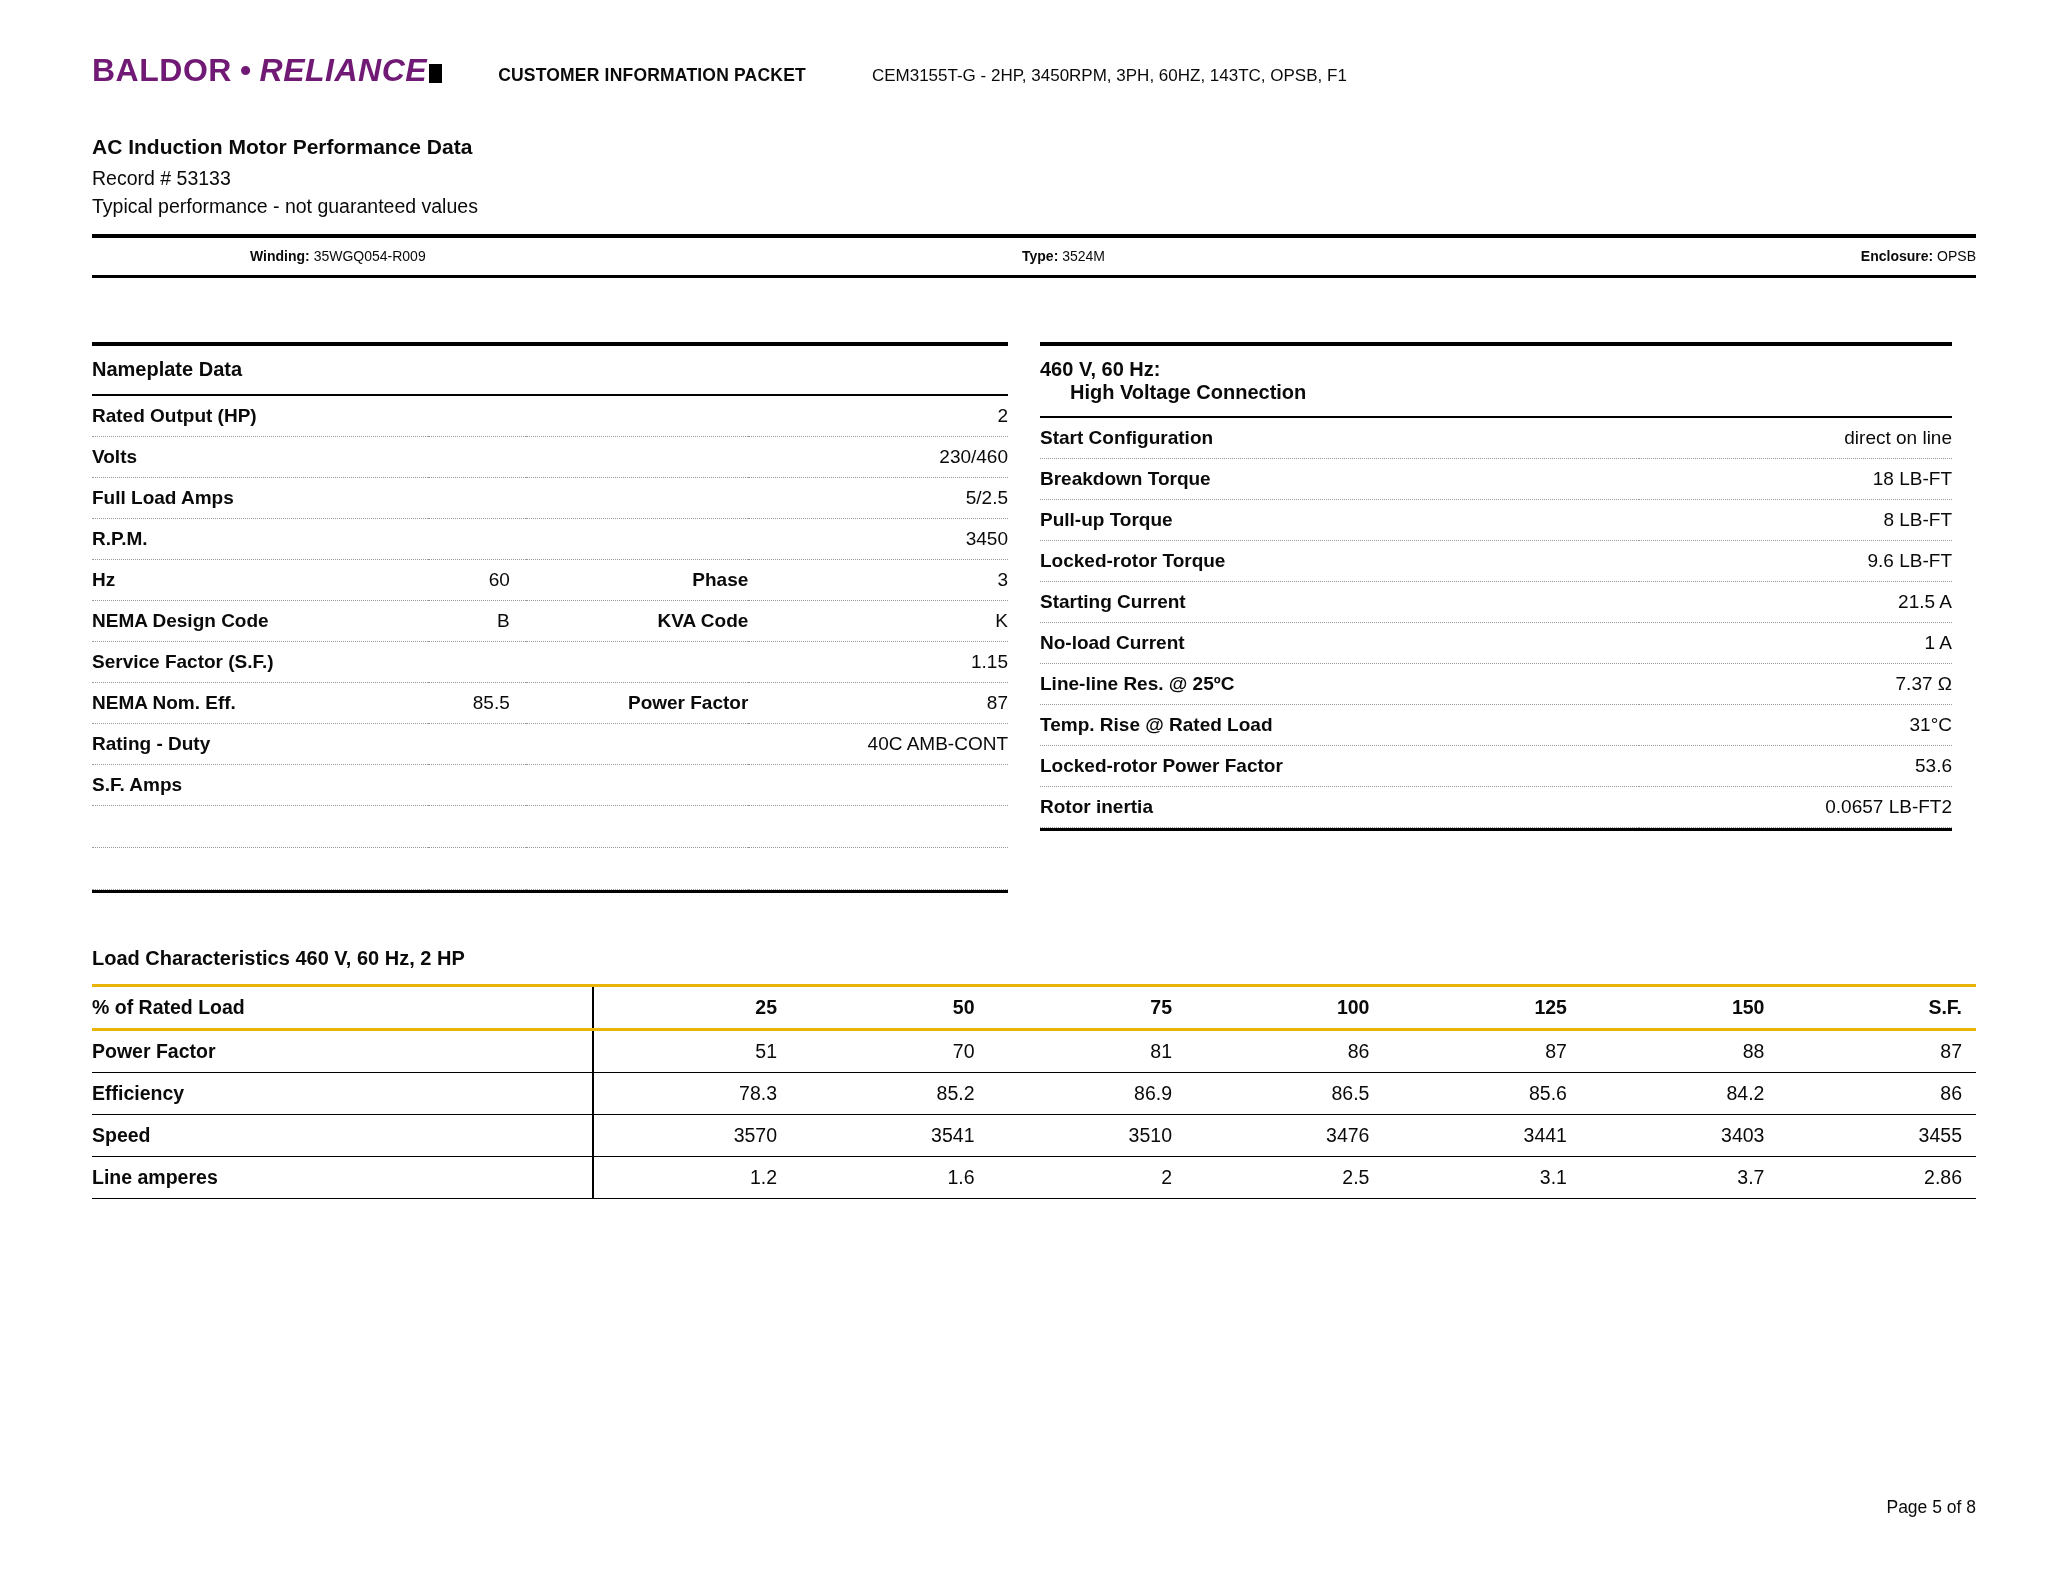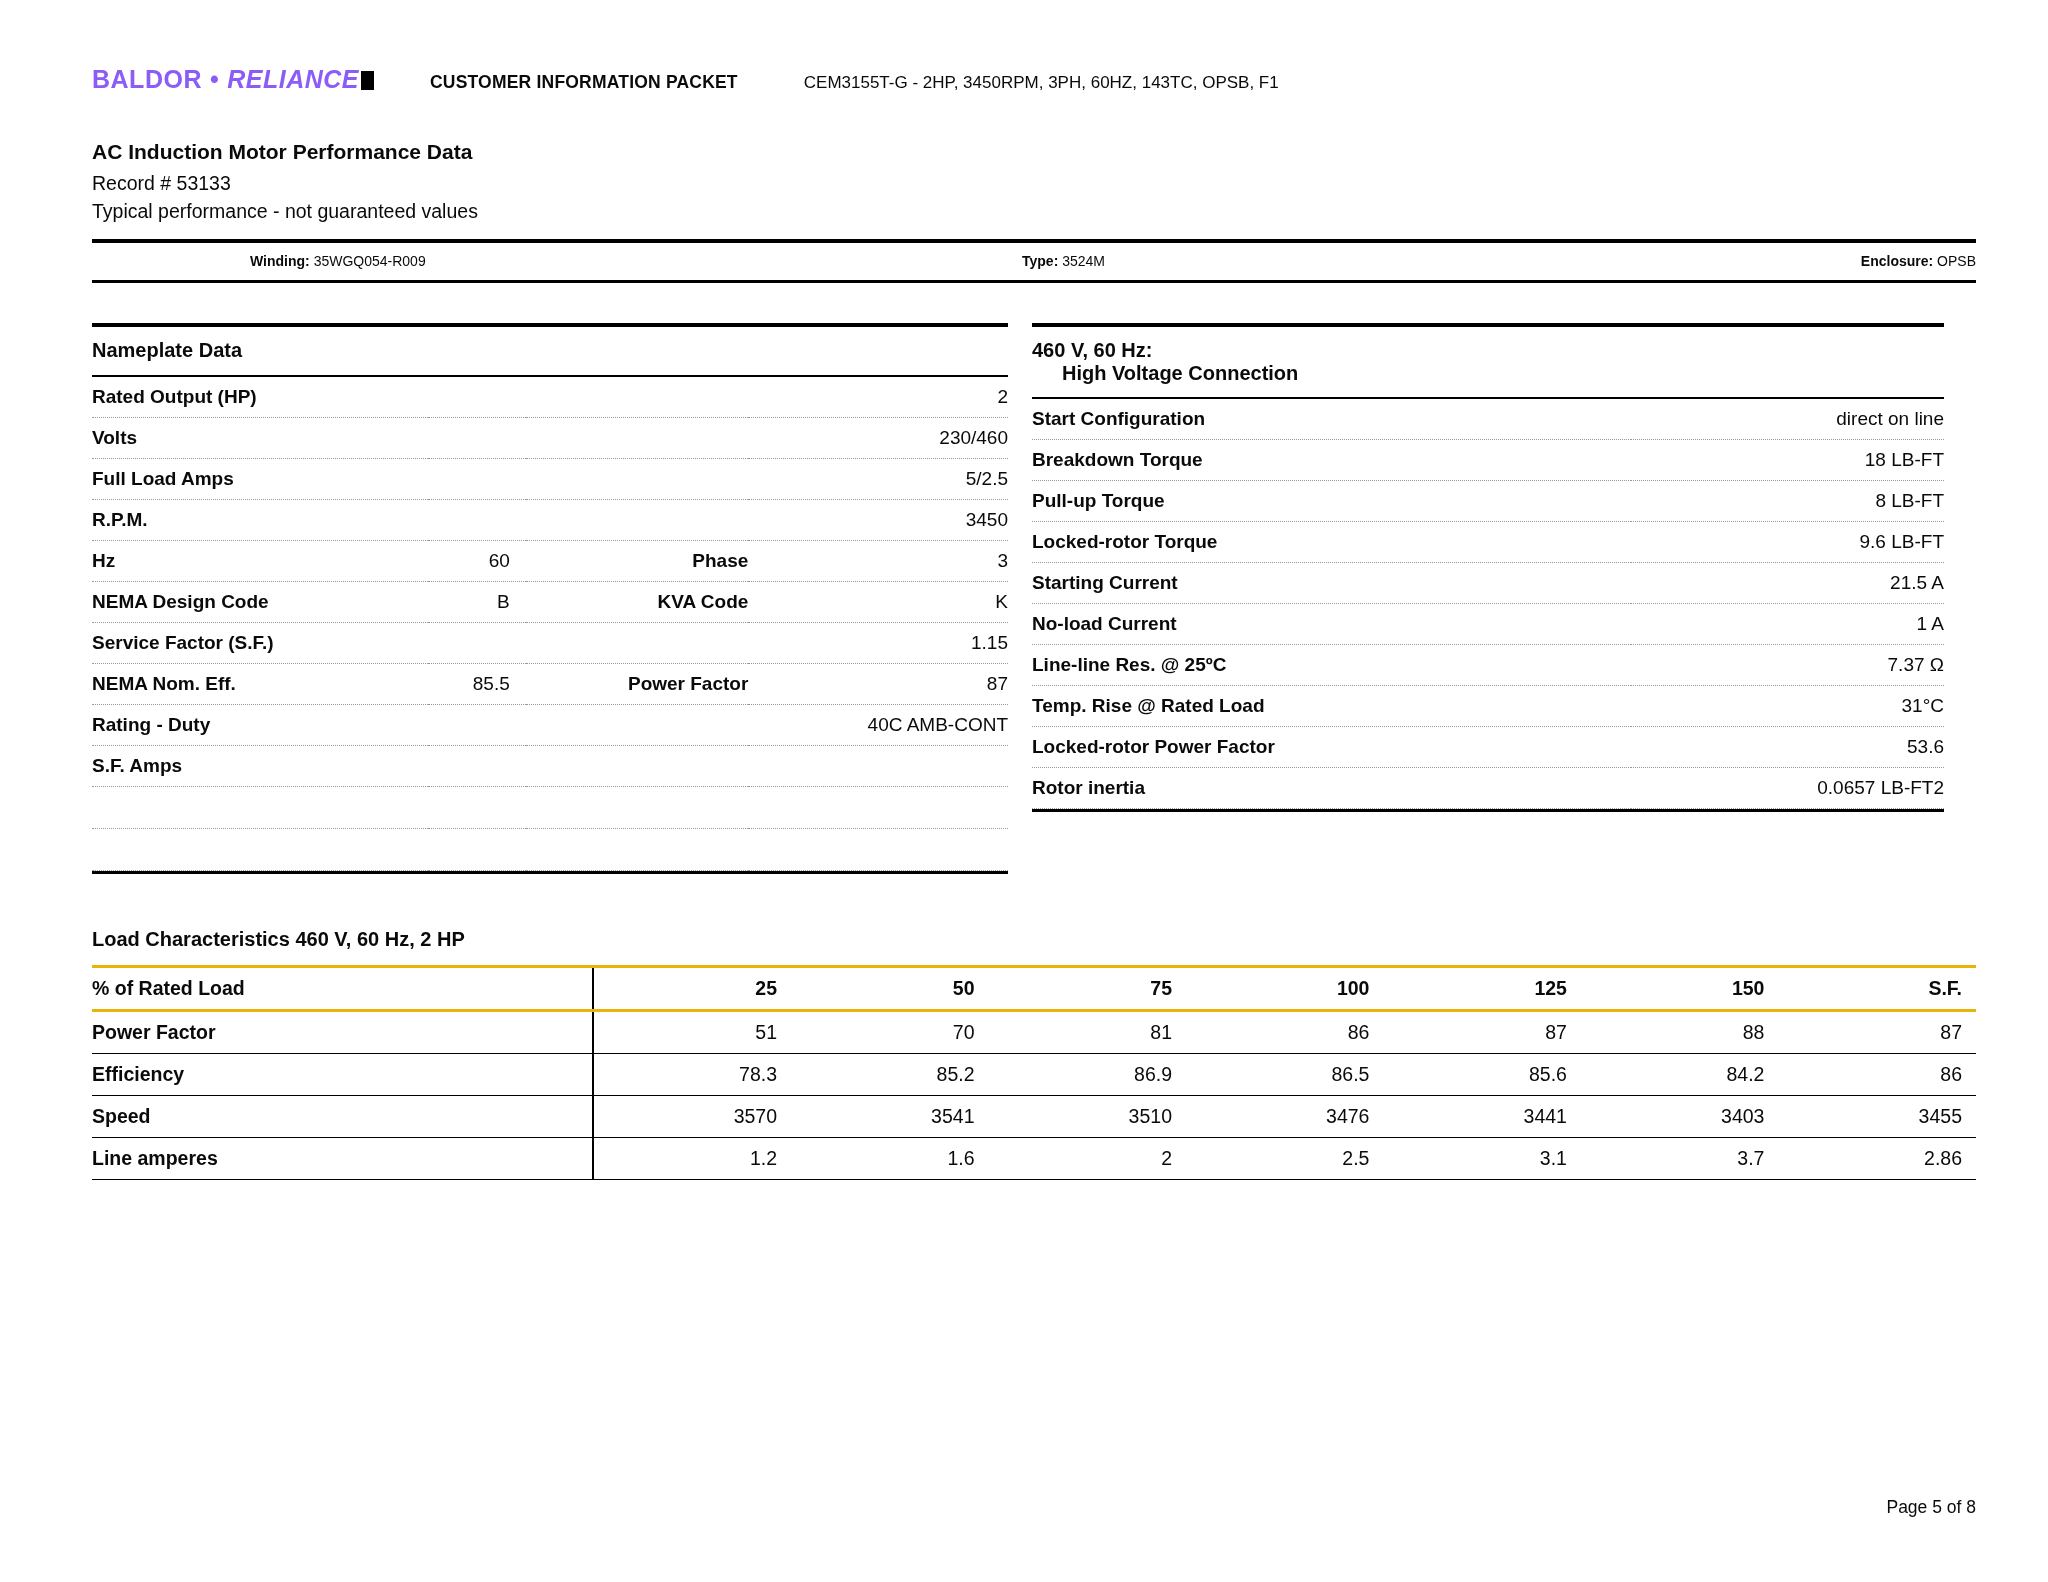--- a/index.html
+++ b/index.html
@@ -27,25 +27,24 @@
   
   .header {
     display: flex;
     align-items: baseline;
     gap: 0;
     margin-bottom: 46px;
   }
   .logo {
     font-family: "Liberation Sans", sans-serif;
     font-weight: bold;
-    font-size: 25px;
+    font-size: 32px;
     letter-spacing: 0.5px;
-    color: #8b5cf6;
+    color: #701a75;
     white-space: nowrap;
-    margin-top: 13px;
   }
   .logo .ital {
     font-style: italic;
     font-weight: bold;
   }
   .logo .blk {
     display: inline-block;
     width: 13px;
     height: 19px;
     background: #000;
@@ -88,22 +87,22 @@
   }
   .winding-cell { white-space: nowrap; }
   .wc-1 { width: 700px; text-align: left; padding-left: 158px; box-sizing: border-box;}
   .wc-2 { width: 600px; text-align: left; padding-left: 230px; box-sizing: border-box;}
   .wc-3 { flex: 1; text-align: right; }
   .winding-cell b { font-weight: bold; }
 
   
   .cols {
     display: flex;
-    margin-top: 40px;
-    gap: 24px;
+    margin-top: 64px;
+    gap: 32px;
   }
   .col { width: 916px; }
   .col-right { width: 912px; }
 
   .col-head {
     border-top: 4px solid #000;
     padding-top: 12px;
     padding-bottom: 12px;
     font-size: 20px;
     font-weight: bold;

